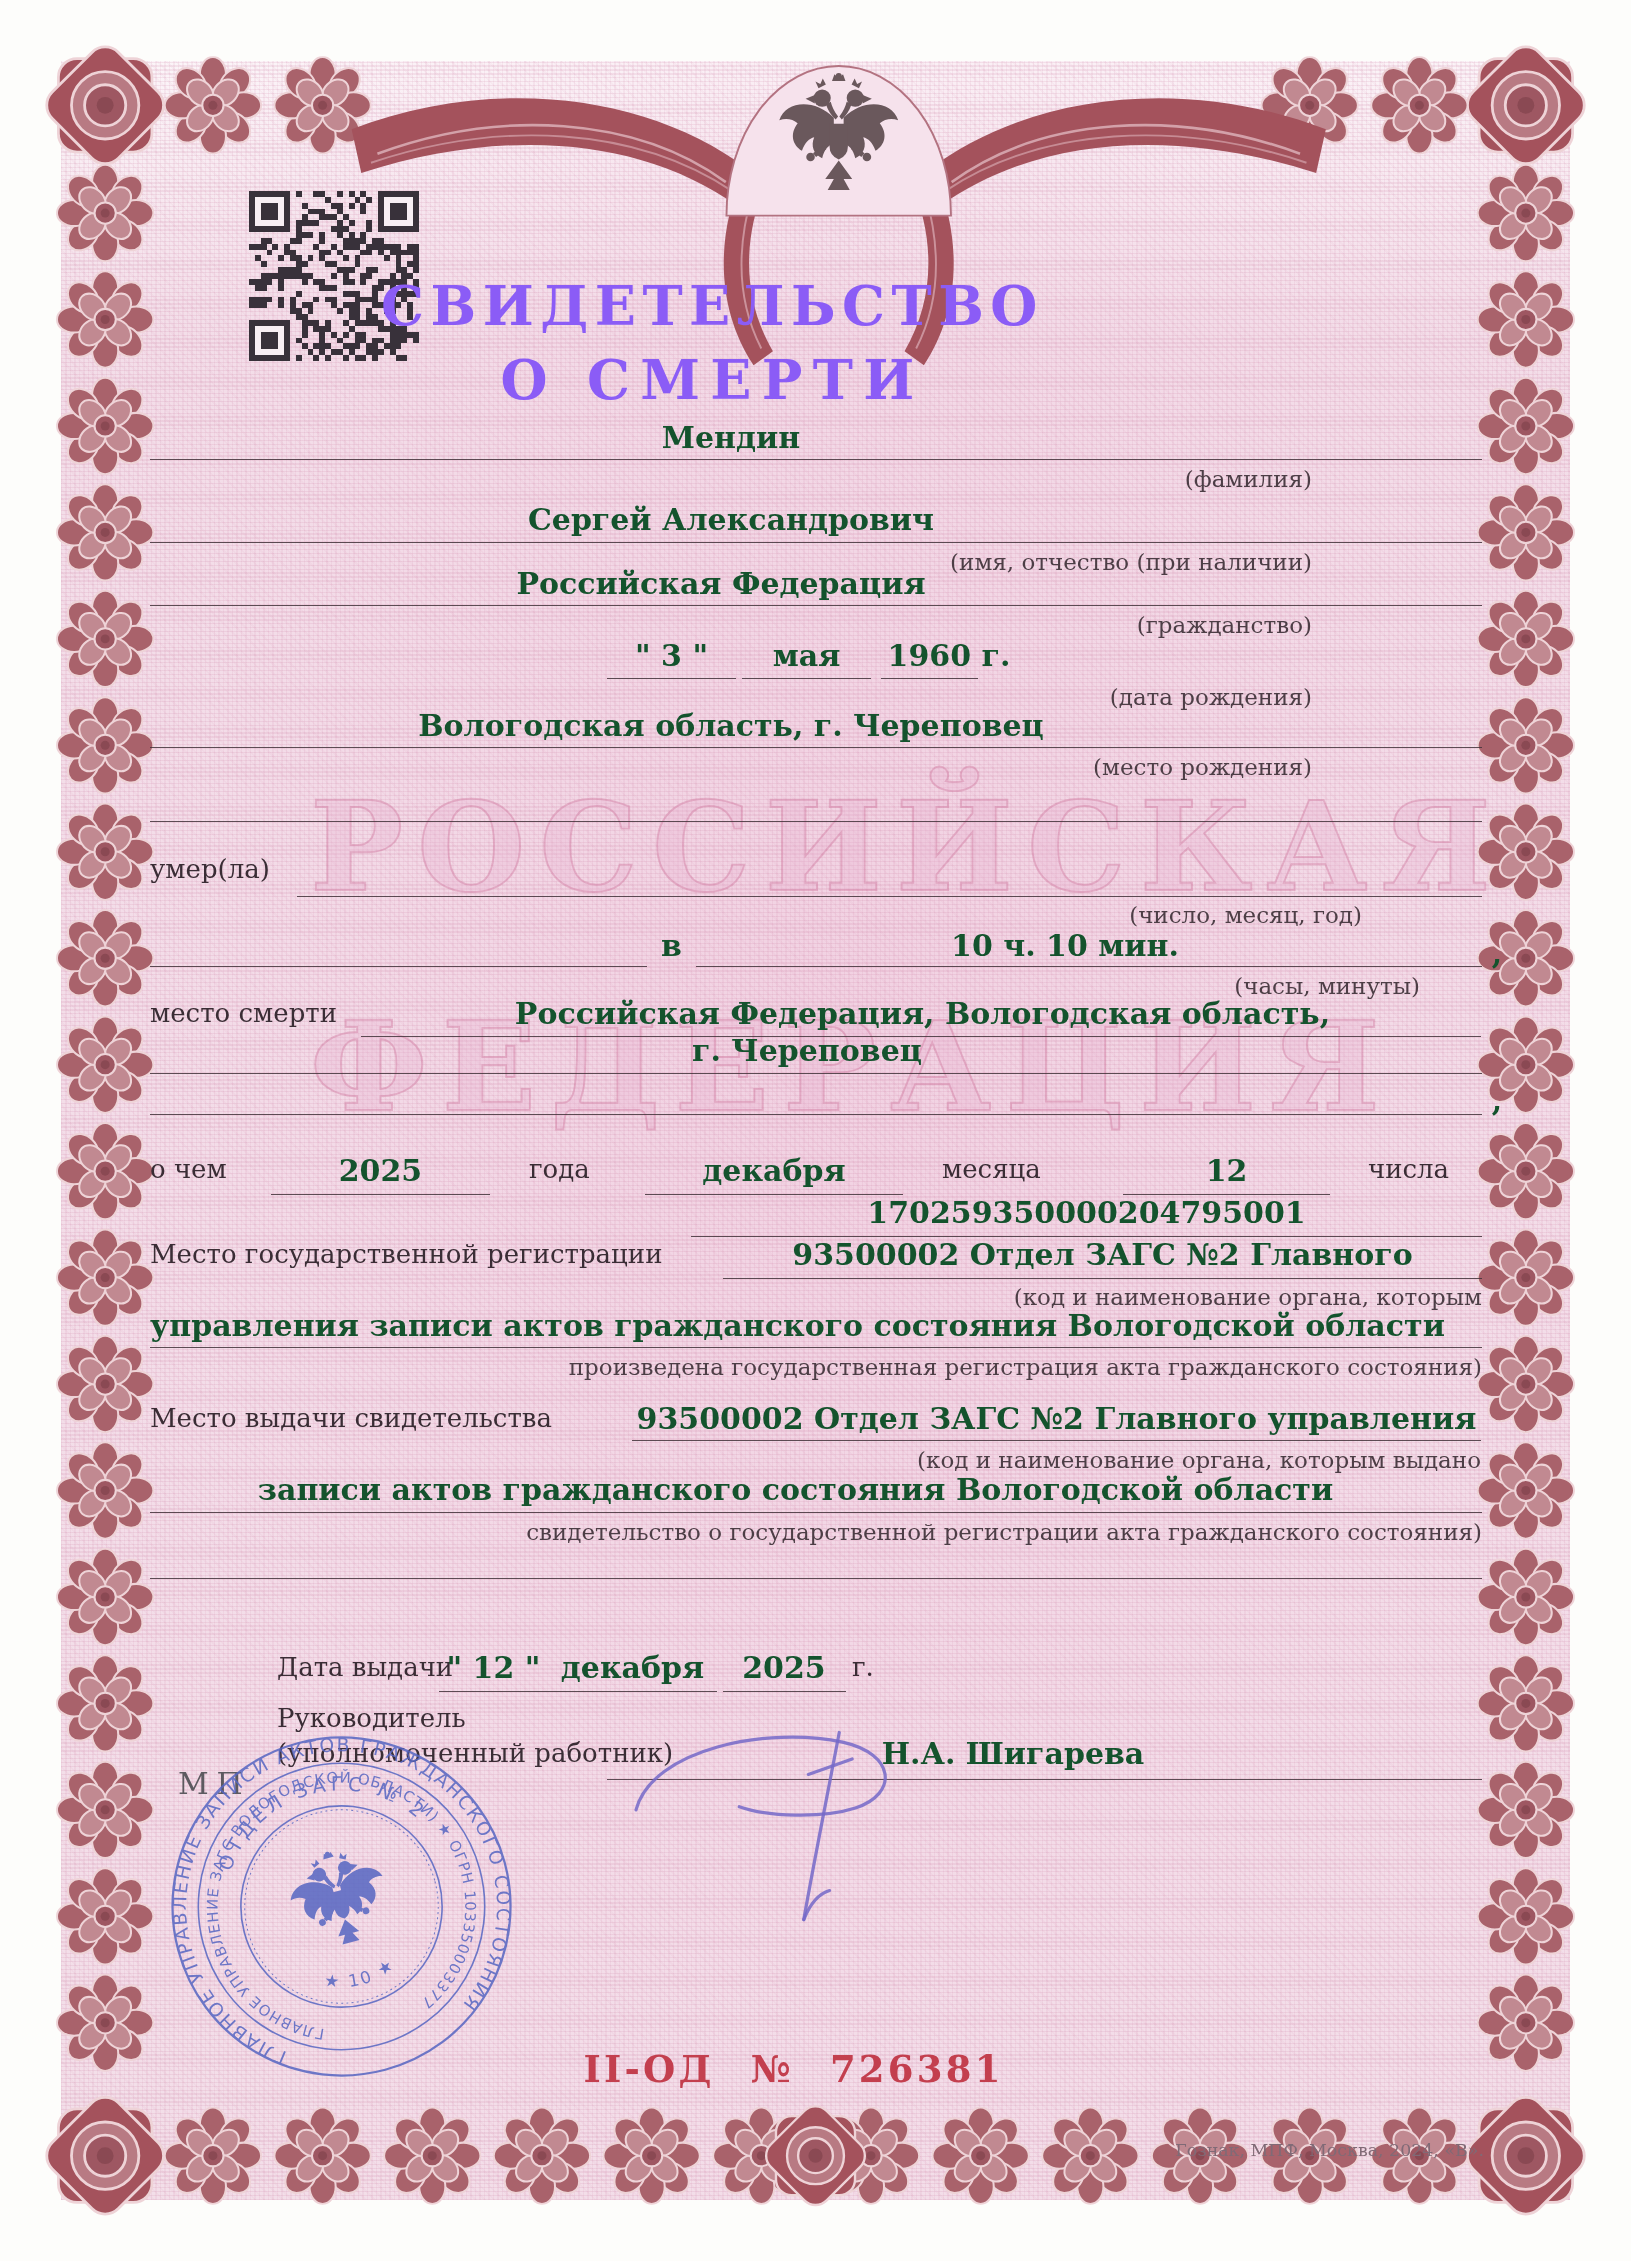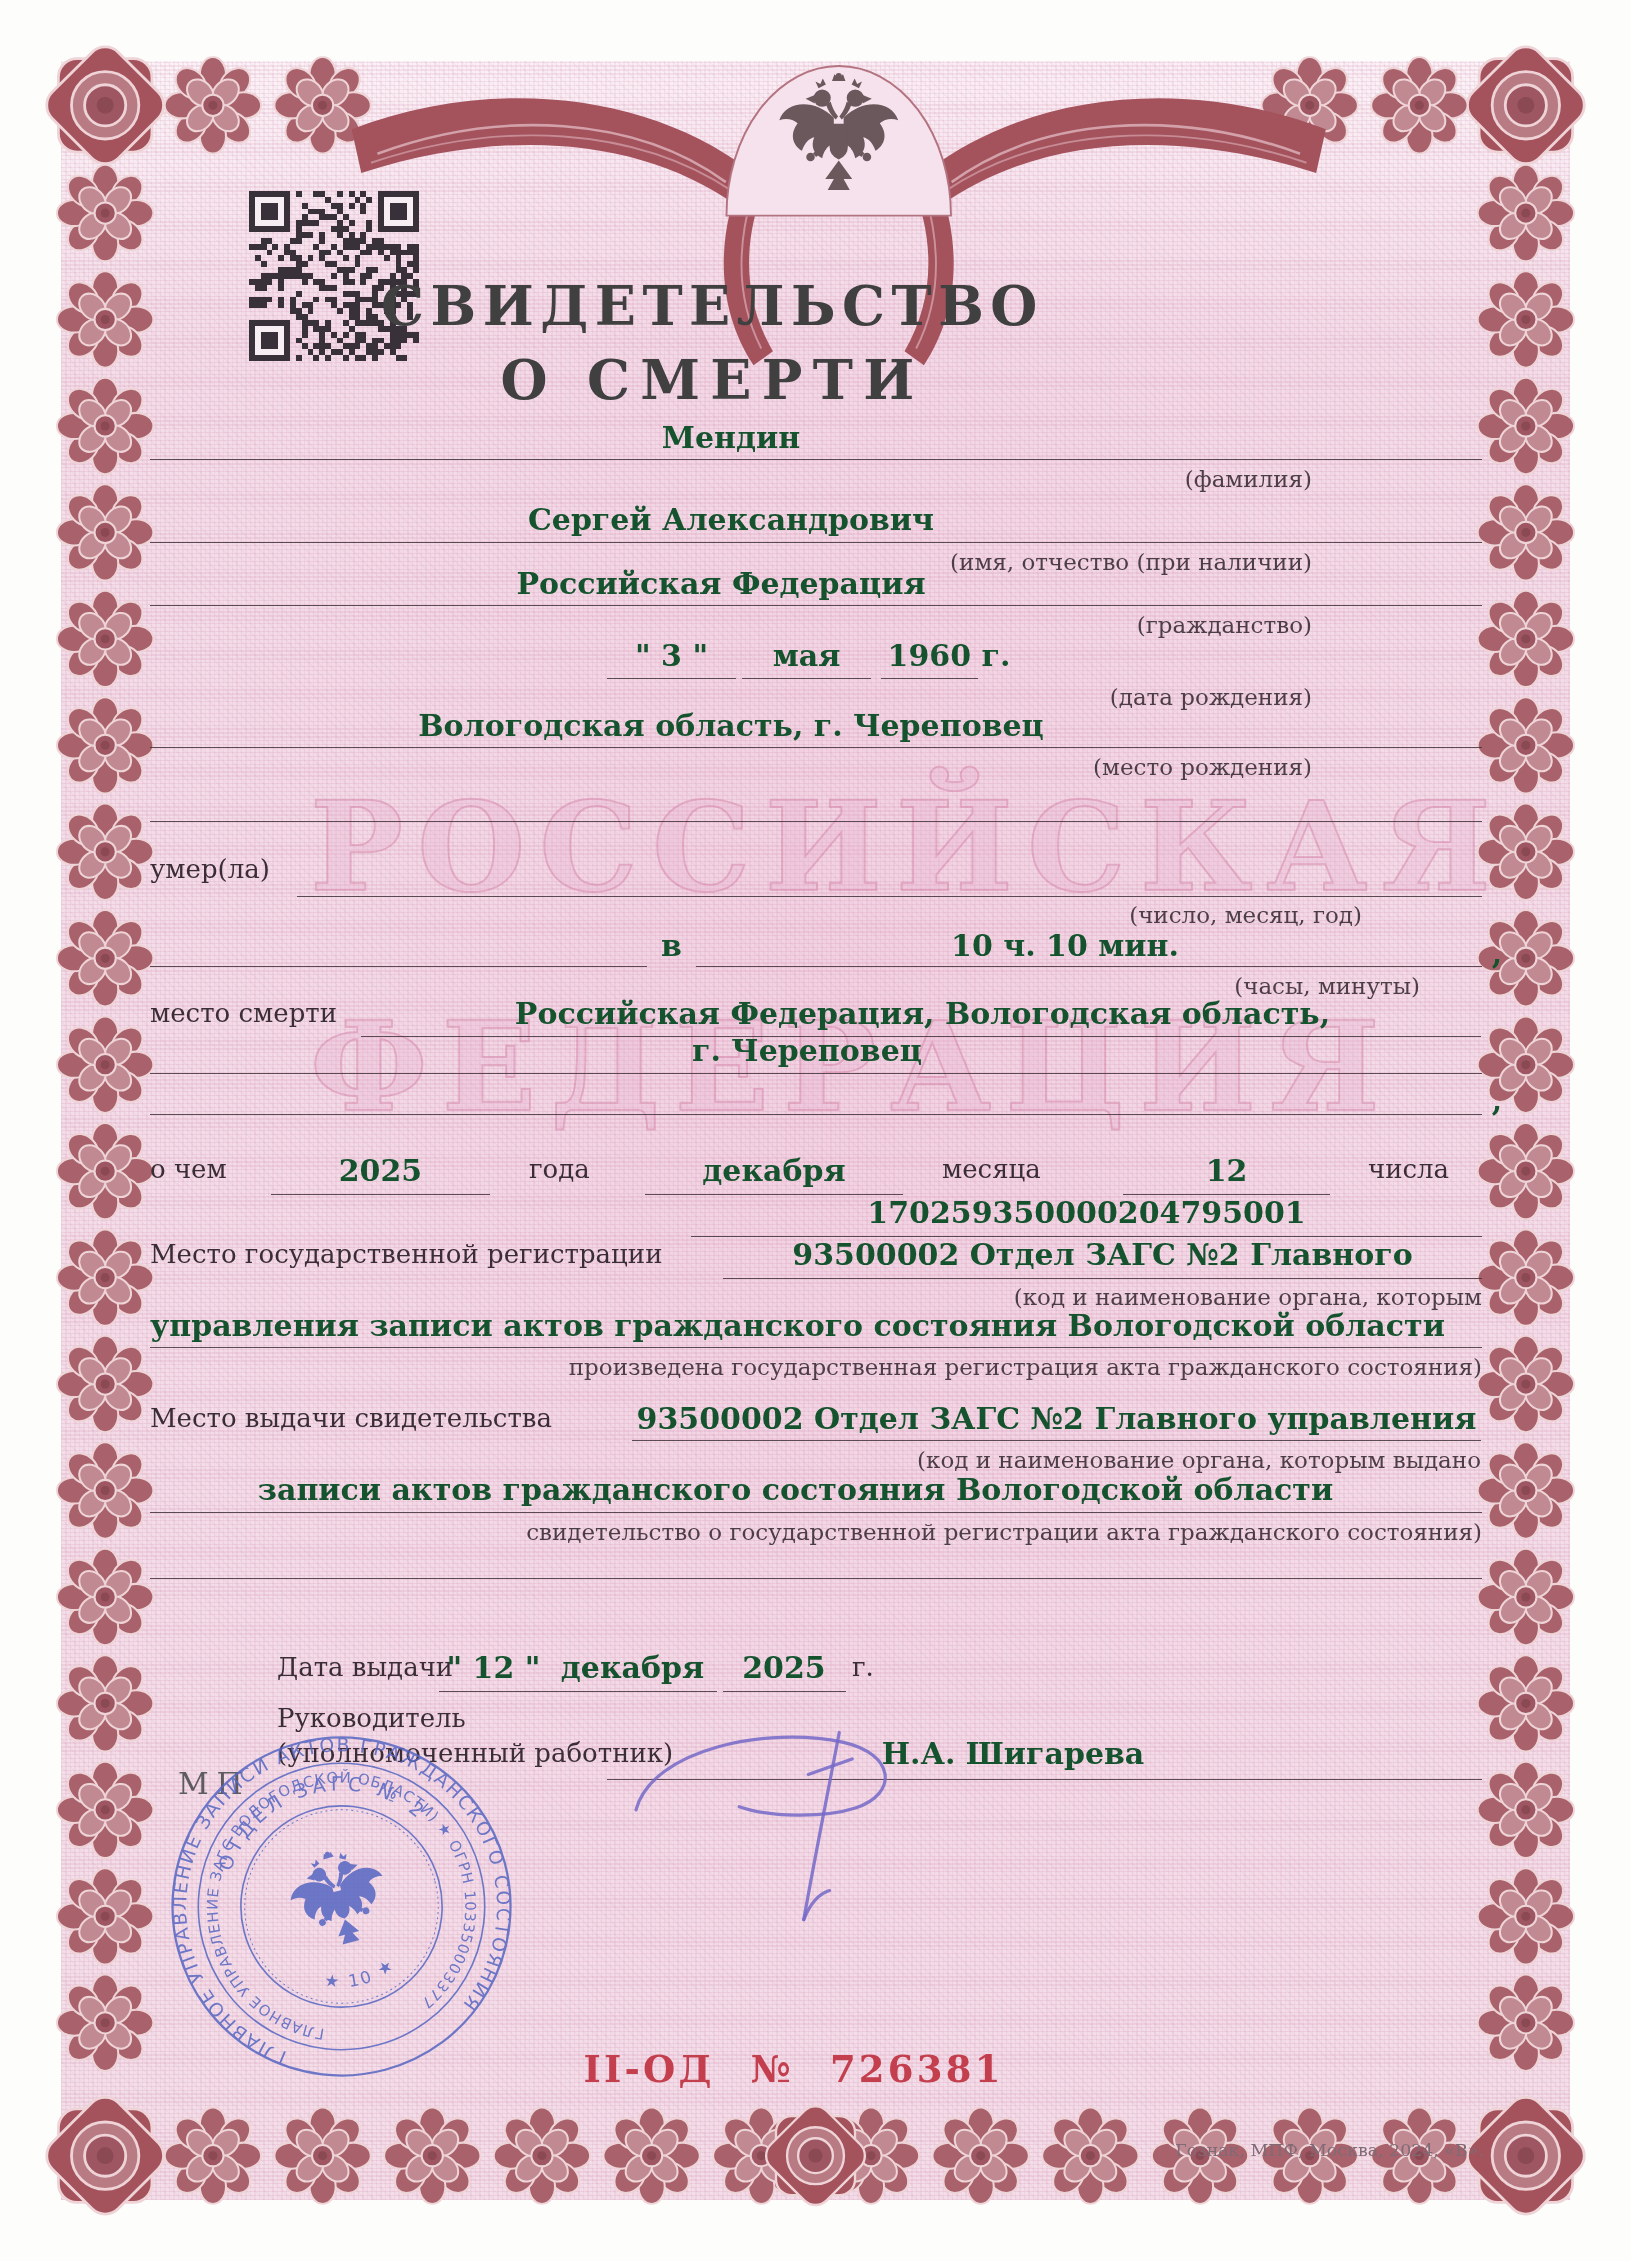--- a/index.html
+++ b/index.html
@@ -12,21 +12,21 @@
       linear-gradient(180deg, rgba(255,255,255,.8) 0, rgba(255,255,255,0) 271px),
       #f3dfe9;}
   .paper::before{content:"";position:absolute;inset:0;background:
       repeating-linear-gradient(0deg, rgba(195,105,145,.13) 0 1.3px, rgba(195,105,145,0) 1.3px 3.9px),
       repeating-linear-gradient(90deg, rgba(195,105,145,.09) 0 1.3px, rgba(195,105,145,0) 1.3px 4.5px),
       repeating-linear-gradient(45deg, rgba(215,140,175,.07) 0 1.9px, rgba(215,140,175,0) 1.9px 6.5px);}
   .abs{position:absolute}
   .wm div{position:absolute;font-weight:700;font-size:124px;letter-spacing:14px;
       color:rgba(233,180,207,.30);-webkit-text-stroke:1.9px rgba(201,105,146,.36);
       text-align:center;white-space:nowrap}
-  .title{position:absolute;font-weight:700;color:#404040;text-align:center;white-space:nowrap}
+  .title{position:absolute;font-weight:700;color:#8b5cf6;text-align:center;white-space:nowrap}
   .t1{font-size:54px;letter-spacing:6.5px}
   .t2{font-size:54px;letter-spacing:10.3px}
   .v{position:absolute;font-weight:700;font-size:30px;color:#14532d;text-align:center;white-space:nowrap;line-height:1.1}
   .ll{position:absolute;font-weight:400;font-size:26px;color:#3a2d35;white-space:nowrap;line-height:1.1}
   .lb{position:absolute;font-weight:400;font-size:23px;color:#4d3e46;text-align:right;white-space:nowrap;line-height:1.1}
   .ln{position:absolute;border-top:1.9px solid rgba(66,50,58,.85);height:0}
   .serial{position:absolute;display:flex;justify-content:center;gap:36px;font-size:37px;
       font-weight:600;color:#c33f4e;letter-spacing:3.2px;white-space:nowrap}
   .imprint{position:absolute;font-size:17.4px;color:#806a76;text-align:right;white-space:nowrap}
   .mp{position:absolute;font-size:30px;color:#5d5a60;letter-spacing:7.7px}

